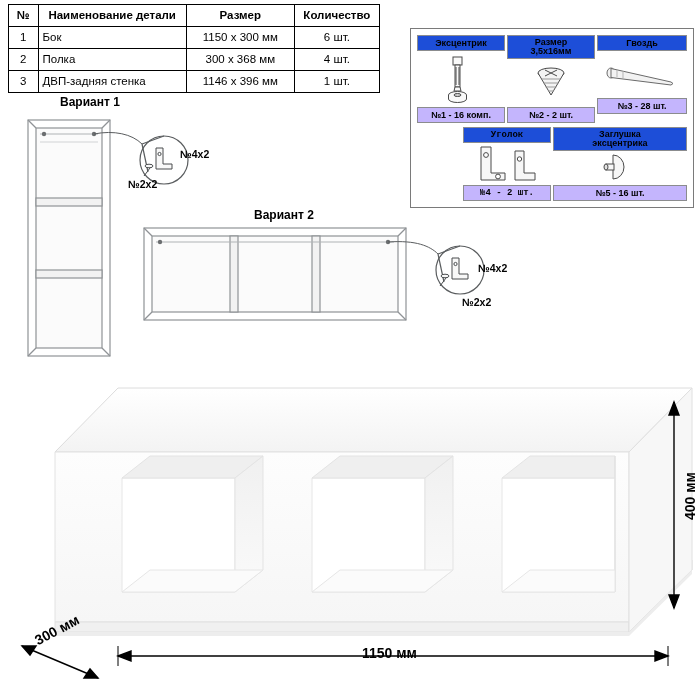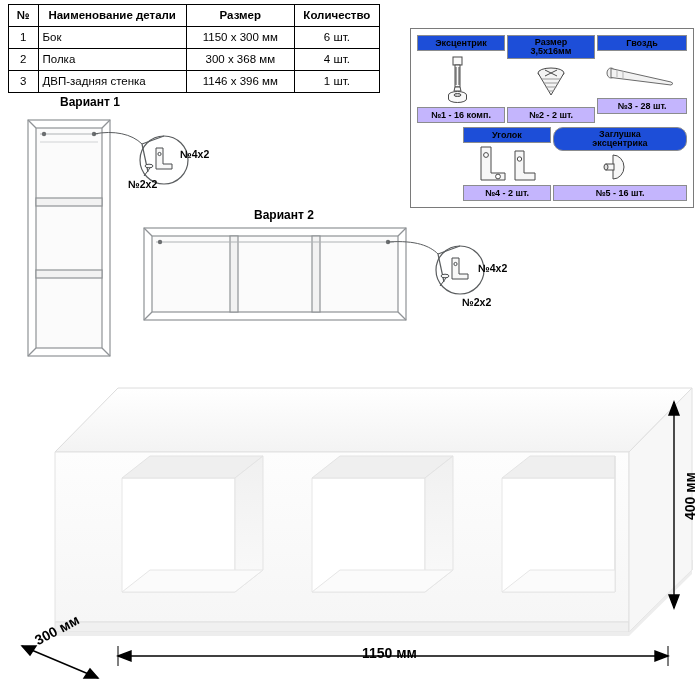--- a/index.html
+++ b/index.html
@@ -179,38 +179,38 @@
           <ellipse cx="14" cy="22" rx="4" ry="5"></ellipse>
           <path d="M14 17.5 L74 31 L76 32.5 L74 34 L14 26.5 z"></path>
           <line x1="20" y1="19" x2="20" y2="26" stroke="#b5b5b5"></line>
           <line x1="26" y1="20.2" x2="26" y2="27" stroke="#b5b5b5"></line>
         </g>
       </svg>
     </div>
     <div class="hw-label">№3 - 28 шт.</div>
   </div>
 
-  <div class="hw-cell" style="left:52px; top:98px; width:88px; height:74px;">
+  <div class="hw-cell" style="left:52px; top:98px; width:88px; height:74px;font-family:Liberation Mono, monospace;">
     <div class="hw-title">Уголок</div>
     <div class="hw-art">
       <svg width="88" height="42" viewBox="0 0 88 42">
         <g stroke="#4a4a4a" fill="#f7f7f7" stroke-width="1">
           <path d="M18 4 h10 v26 h14 v7 h-24 z"></path>
           <circle cx="23" cy="12" r="2.4" fill="#ffffff"></circle>
           <circle cx="35" cy="33.5" r="2.4" fill="#ffffff"></circle>
           <path d="M52 8 h9 v22 h11 v7 h-20 z"></path>
           <circle cx="56.5" cy="16" r="2.2" fill="#ffffff"></circle>
         </g>
       </svg>
     </div>
     <div class="hw-label">№4 - 2 шт.</div>
   </div>
 
   <div class="hw-cell" style="left:142px; top:98px; width:134px; height:74px;">
-    <div class="hw-title" style="line-height:9px;border-radius:10px;"><span>Заглушка</span><br><span>эксцентрика</span></div>
+    <div class="hw-title" style="line-height:9px;"><span>Заглушка</span><br><span>эксцентрика</span></div>
     <div class="hw-art" style="top:26px;">
       <svg width="134" height="30" viewBox="0 0 134 30">
         <g stroke="#4a4a4a" fill="#f7f7f7" stroke-width="1">
           <path d="M60 2 a11 12 0 0 1 0 24 z"></path>
           <rect x="53" y="11" width="8" height="6"></rect>
           <ellipse cx="53" cy="14" rx="2" ry="3" fill="#e2e2e2"></ellipse>
         </g>
       </svg>
     </div>
     <div class="hw-label">№5 - 16 шт.</div>

